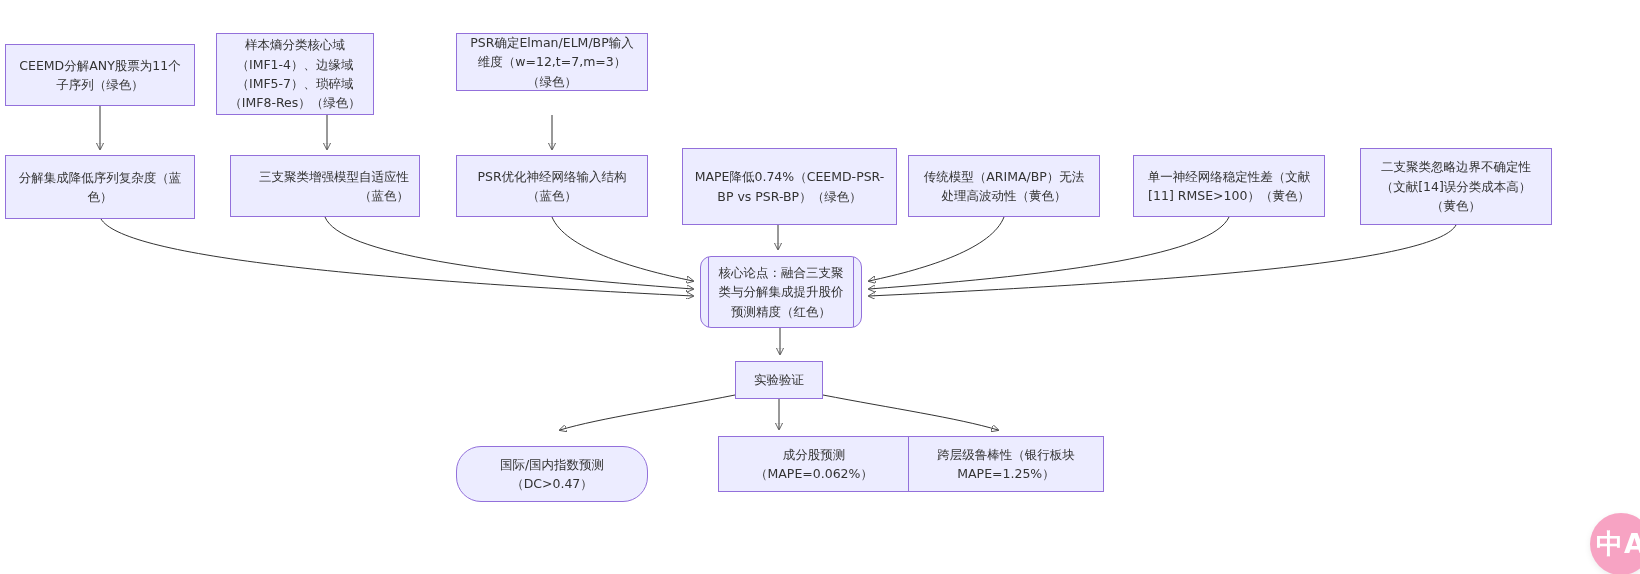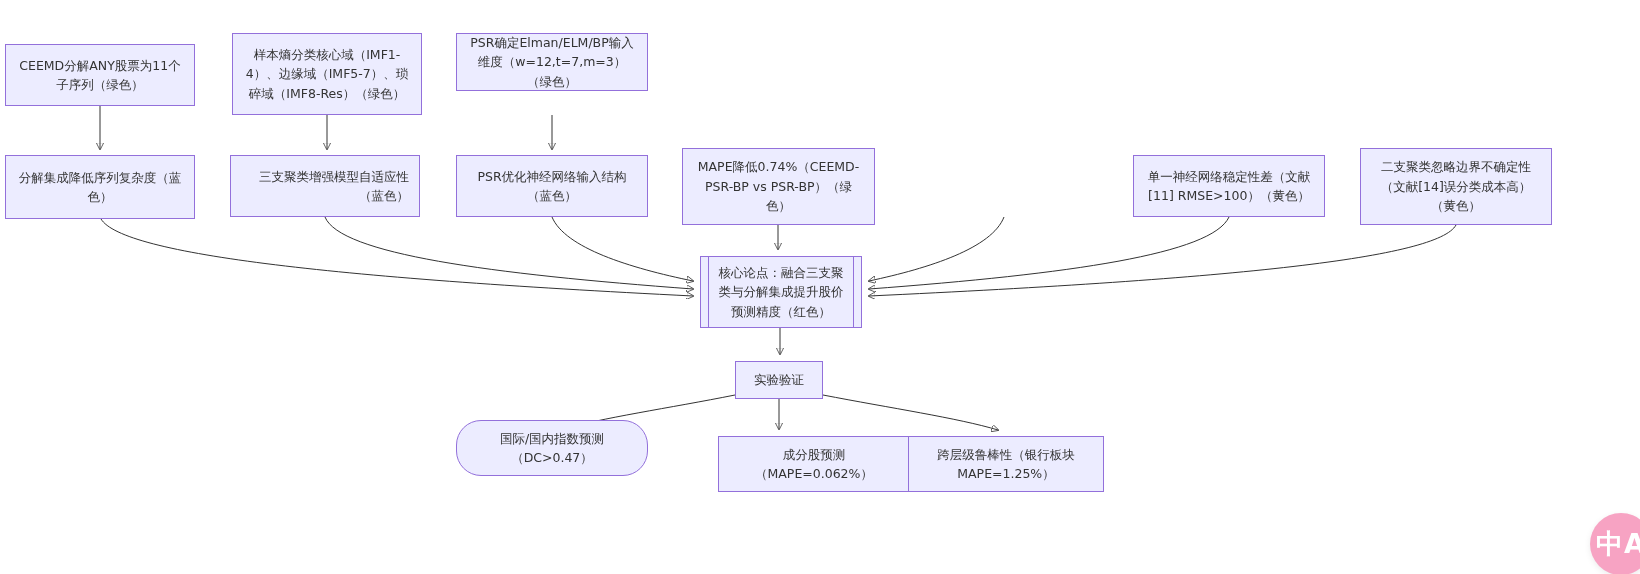--- a/index.html
+++ b/index.html
@@ -54,32 +54,32 @@
     font-weight:bold;
     font-size:27px;
     display:flex;align-items:center;justify-content:center;
     letter-spacing:1px;
     box-shadow:0 2px 6px rgba(0,0,0,0.08);
     cursor:pointer;
   }
 
   
   #n-ceemd        {left:5px;    top:44px;  width:190px; height:62px;}
-  #n-entropy      {left:232px;  top:33px;  width:190px; height:82px;}
+  #n-entropy      {left:216px;  top:33px;  width:158px; height:82px;}
   #n-psr-input    {left:456px;  top:33px;  width:192px; height:58px;}
   #n-decomp       {left:5px;    top:155px; width:190px; height:64px;}
   #n-threeway     {left:230px;  top:155px; width:190px; height:62px;text-align:right;}
   #n-psr-opt      {left:456px;  top:155px; width:192px; height:62px;}
-  #n-mape         {left:682px;  top:148px; width:193px; height:77px;}
+  #n-mape         {left:682px;  top:148px; width:215px; height:77px;}
   #n-traditional  {left:908px;  top:155px; width:192px; height:62px;}
   #n-singlenn     {left:1133px; top:155px; width:192px; height:62px;}
   #n-twoway       {left:1360px; top:148px; width:192px; height:77px;}
-  #n-core         {left:700px;  top:256px; width:162px; height:72px; padding:4px 14px;}
+  #n-core         {left:700px;  top:256px; width:162px; height:72px; padding:4px 14px;border-radius:11px;}
   #n-experiment   {left:735px;  top:361px; width:88px;  height:38px;}
-  #n-index        {left:456px;  top:420px; width:192px; height:56px;border-radius:25px;}
+  #n-index        {left:456px;  top:446px; width:192px; height:56px;border-radius:25px;}
   #n-component    {left:682px;  top:436px; width:192px; height:56px;margin-left:36px;}
   #n-robust       {left:908px;  top:436px; width:196px; height:56px;}
 </style>
 </head>
 <body>
 
 <div id="stage">
 
   <svg id="edges" viewBox="0 0 1640 574">
     <defs>
@@ -107,20 +107,21 @@
   </svg>
 
   <div class="node" id="n-ceemd">CEEMD分解ANY股票为11个子序列（绿色）</div>
   <div class="node" id="n-entropy">样本熵分类核心域（IMF1-4）、边缘域（IMF5-7）、琐碎域（IMF8-Res）（绿色）</div>
   <div class="node" id="n-psr-input">PSR确定Elman/ELM/BP输入维度（w=12,t=7,m=3）（绿色）</div>
 
   <div class="node" id="n-decomp">分解集成降低序列复杂度（蓝色）</div>
   <div class="node" id="n-threeway">三支聚类增强模型自适应性（蓝色）</div>
   <div class="node" id="n-psr-opt">PSR优化神经网络输入结构（蓝色）</div>
   <div class="node" id="n-mape">MAPE降低0.74%（CEEMD-PSR-BP vs PSR-BP）（绿色）</div>
+  <div class="node" id="n-traditional">传统模型（ARIMA/BP）无法处理高波动性（黄色）</div>
   <div class="node" id="n-singlenn">单一神经网络稳定性差（文献[11] RMSE&gt;100）（黄色）</div>
   <div class="node" id="n-twoway">二支聚类忽略边界不确定性（文献[14]误分类成本高）（黄色）</div>
 
   <div class="node subroutine" id="n-core">核心论点：融合三支聚类与分解集成提升股价预测精度（红色）</div>
 
   <div class="node" id="n-experiment">实验验证</div>
 
   <div class="node" id="n-index">国际/国内指数预测（DC&gt;0.47）</div>
   <div class="node" id="n-component">成分股预测（MAPE=0.062%）</div>
   <div class="node" id="n-robust">跨层级鲁棒性（银行板块 MAPE=1.25%）</div>

